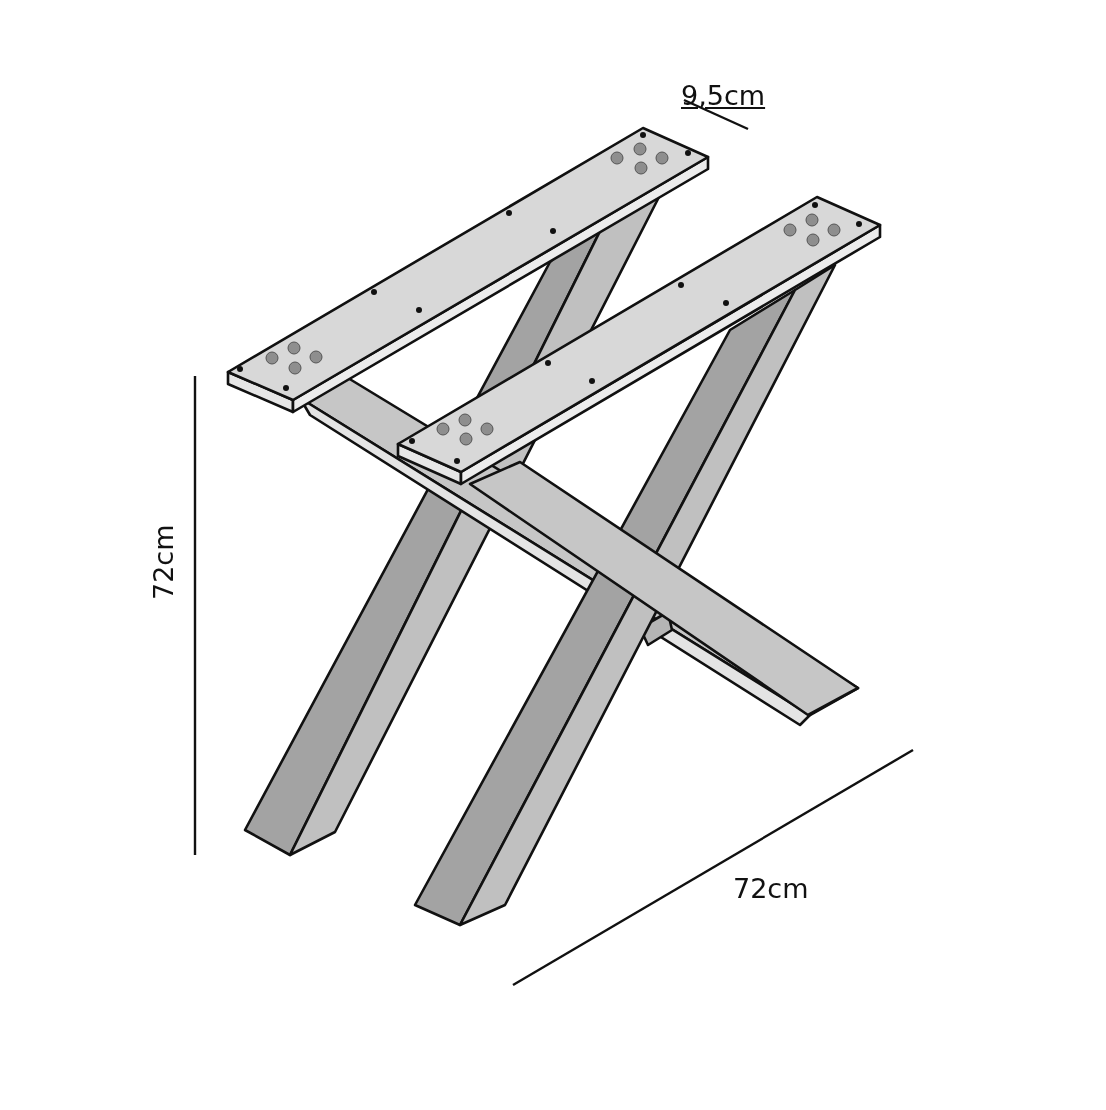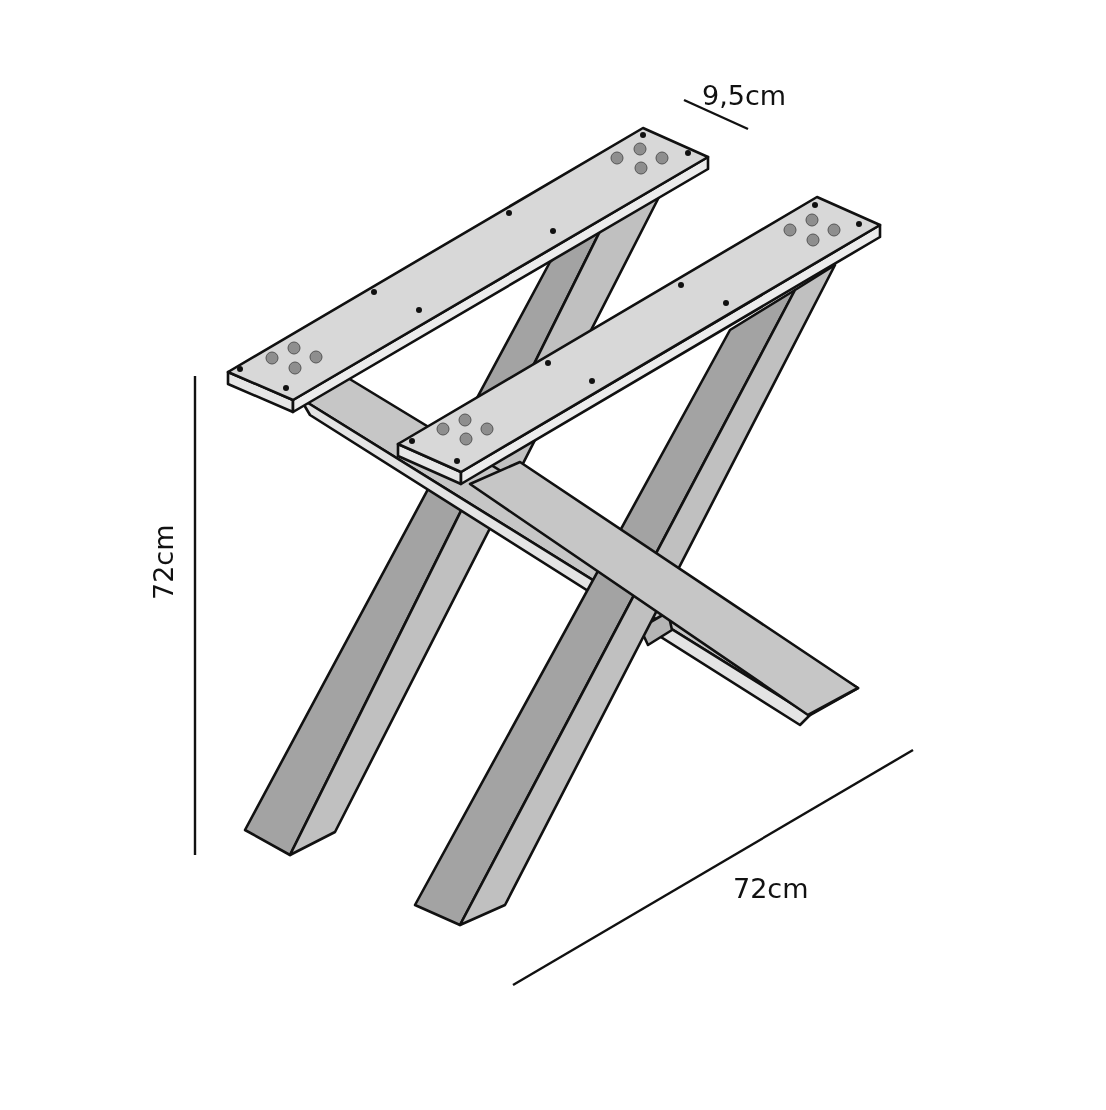--- a/index.html
+++ b/index.html
@@ -1,21 +1,21 @@
 <!DOCTYPE html>
 <html><head>
 <meta charset="utf-8">
 <style>
   html, body { margin:0; padding:0; background:#ffffff; }
   body { width:1106px; height:1110px; position:relative; overflow:hidden;
          font-family:"DejaVu Sans", sans-serif; }
   #canvas { position:absolute; left:0; top:0; }
   .dim-label { position:absolute; font-family:"DejaVu Sans", sans-serif;
                font-size:27px; color:#111; white-space:nowrap; }
-  #lbl-width { left:702px; top:80px; }
+  #lbl-width { left:681px; top:80px;text-decoration:underline; }
   #lbl-depth { left:733px; top:873px; }
   #lbl-height { left:148px; top:600px; transform:rotate(-90deg); transform-origin:left top; }
 </style>
 </head>
 <body>
 
 <svg id="canvas" width="1106" height="1110" viewBox="0 0 1106 1110" xmlns="http://www.w3.org/2000/svg">
   <g stroke="#111" stroke-width="2.6" stroke-linejoin="round">
 
     <g>

